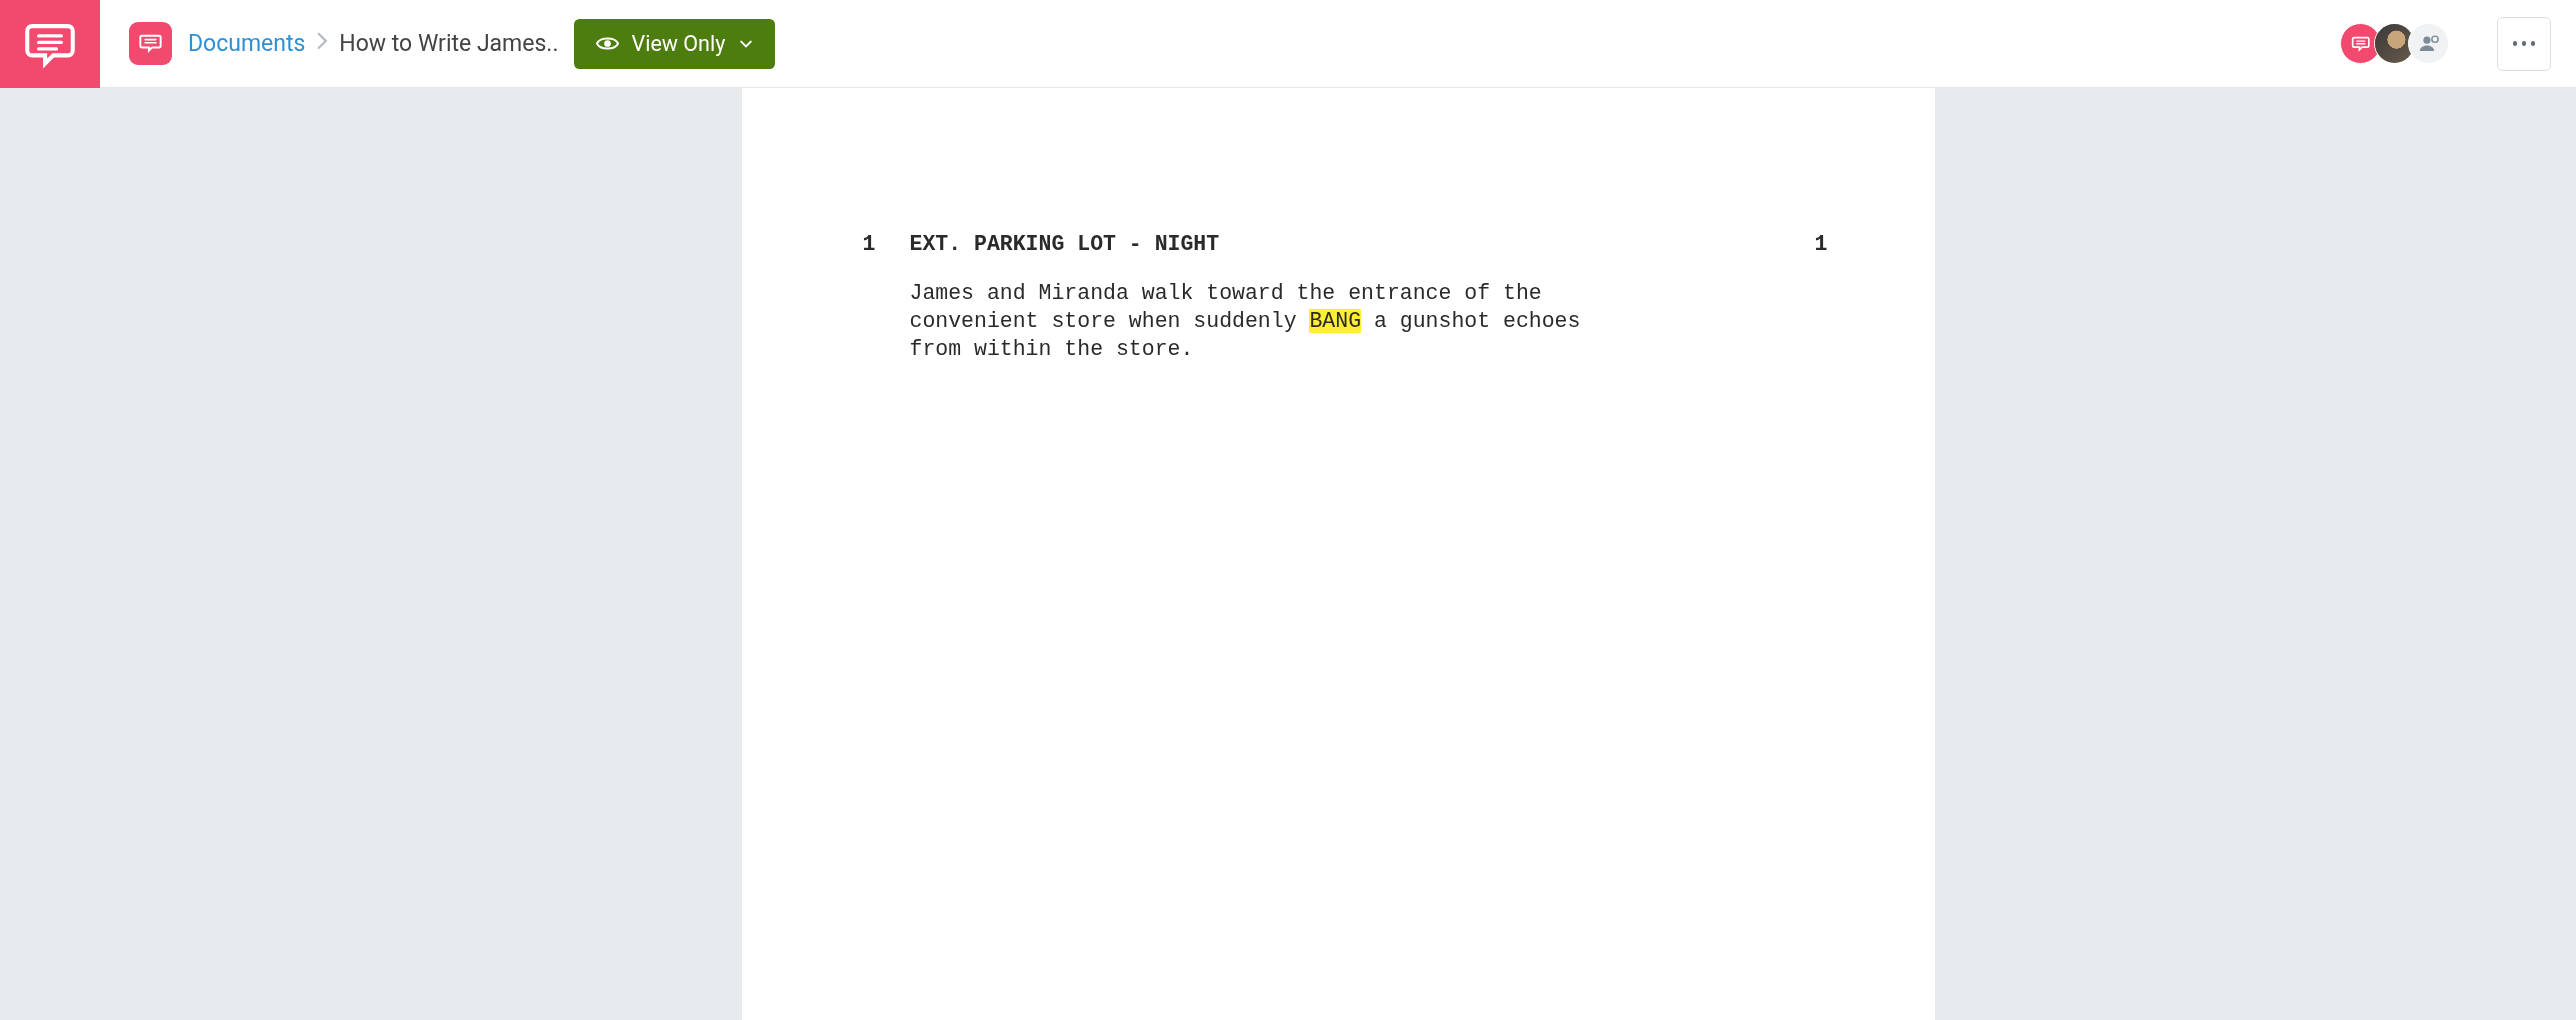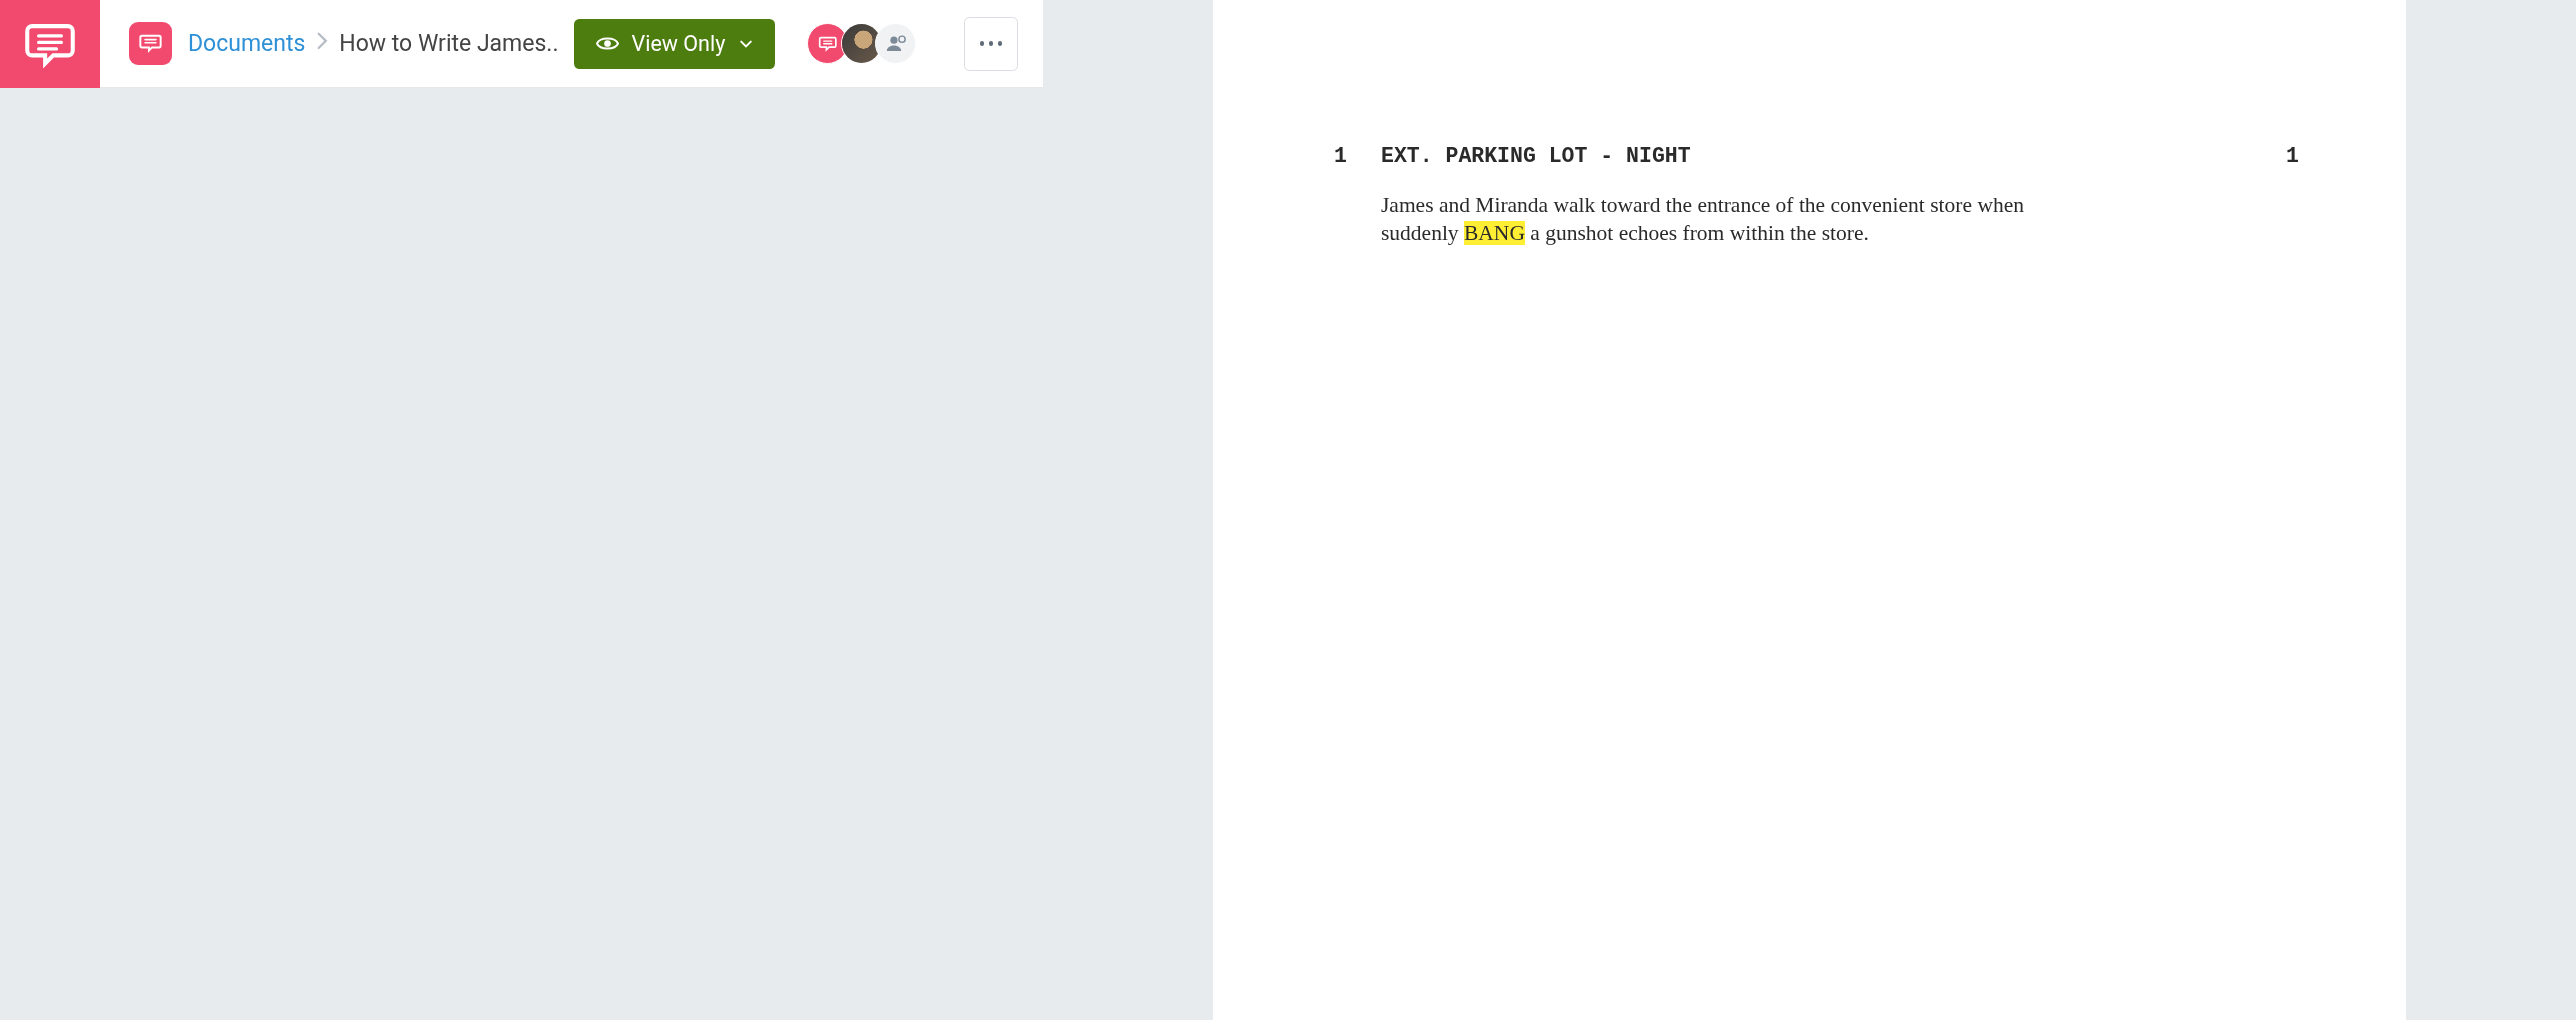--- a/index.html
+++ b/index.html
@@ -20,21 +20,21 @@
     background: #f24a6e;
     display: flex;
     align-items: center;
     justify-content: center;
     flex-shrink: 0;
   }
   .brand-rail svg { width: 52px; height: 52px; }
   .topbar-wrap {
     flex: 1;
     display: flex;
-    flex-direction: row;
+    flex-direction: column;
   }
   .topbar {
     height: 88px;
     background: #fff;
     border-bottom: 0.9px solid #e5e7ea;
     display: flex;
     align-items: center;
     padding: 0 25px 0 29px;
     gap: 16px;
   }
@@ -131,21 +131,20 @@
     justify-content: space-between;
     font-weight: bold;
     margin-bottom: 21.5px;
   }
   .scene-left { display:flex; gap: 34px; }
   .scene-num-l { width: 27px; text-align:right; }
   .action-block {
     margin-left: 61px;
     max-width: 680px;
     margin-bottom: 21.5px;
-    font-family: Liberation Serif, serif;
   }
   .hl { background: #ffee33; }
 </style>
 </head>
 <body>
 
 <div class="app">
   <div class="brand-rail">
     <svg viewBox="0 0 64 64" fill="none">
       <path d="M10 10 h44 a6 6 0 0 1 6 6 v24 a6 6 0 0 1 -6 6 h-18 l-10 10 v-10 h-16 a6 6 0 0 1 -6 -6 v-24 a6 6 0 0 1 6 -6 z" stroke="#fff" stroke-width="5" fill="none"></path>

